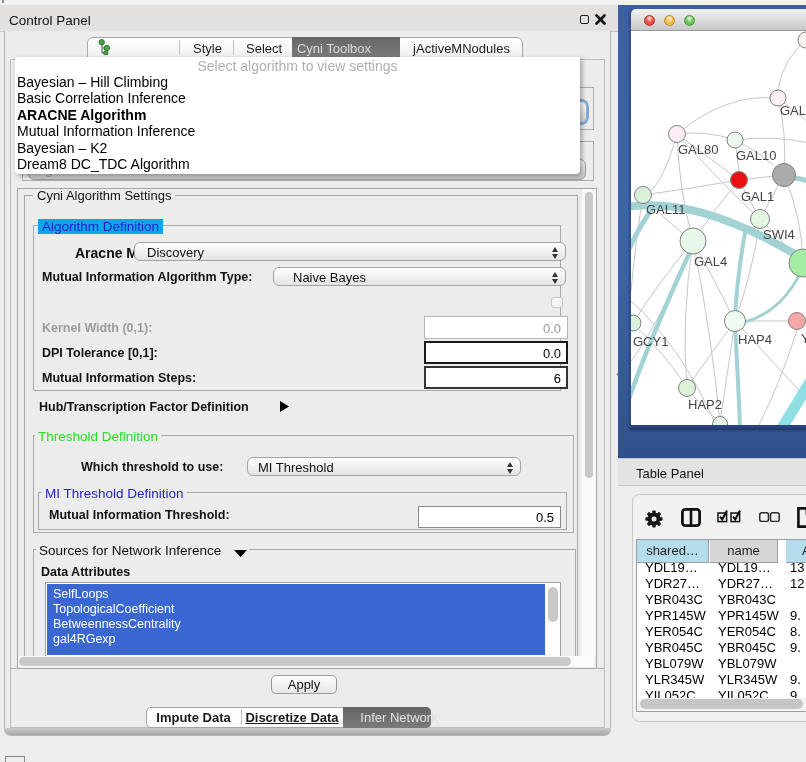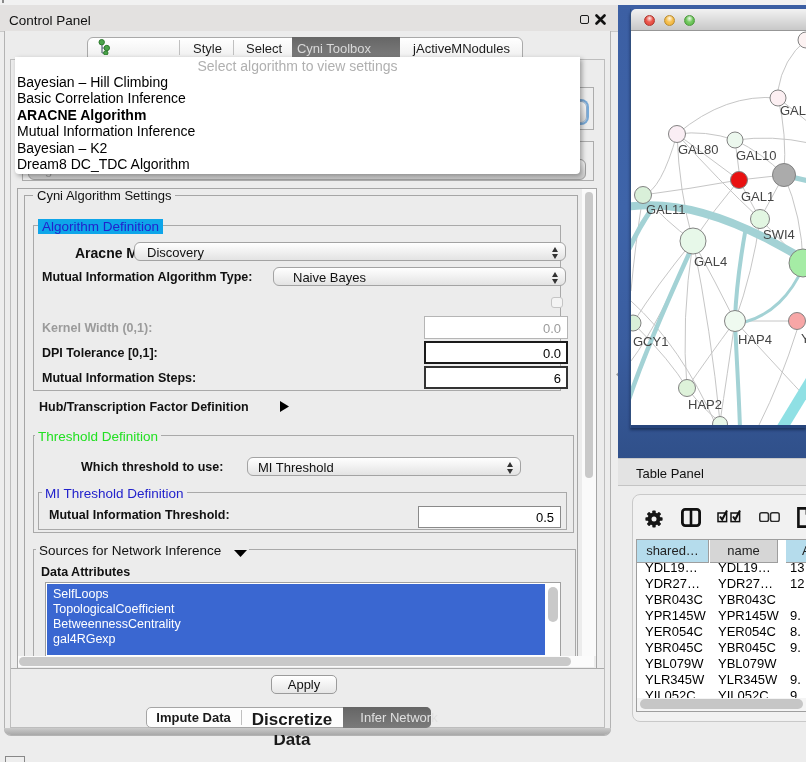--- a/index.html
+++ b/index.html
@@ -132,21 +132,21 @@
 <div class="abs" style="left:18px;top:656px;width:576px;height:11px;background:#fbfbfb;"></div>
 <div class="abs" style="left:19px;top:657px;width:552px;height:9px;background:#c9c9c9;border-radius:4.5px;"></div>
 <div class="abs" style="left:11px;top:668px;width:593px;height:1px;background:#ababab;"></div>
 
 <div class="abs" style="left:271px;top:675px;width:66px;height:19px;background:linear-gradient(#ffffff,#e6e6e6);border:1px solid #9b9b9b;border-radius:5px;text-align:center;font-size:13px;color:#111;padding-top:1px;">Apply</div>
 
 <div class="abs" style="left:146px;top:707px;width:285px;height:21px;background:#fdfdfd;border:1px solid #a5a5a5;border-radius:5px;"></div>
 <div class="abs" style="left:241px;top:710px;width:1px;height:15px;background:#c0c0c0;"></div>
 <div class="abs" style="left:343px;top:707px;width:88px;height:21px;background:linear-gradient(#656565,#7b7b7b);border-radius:0 5px 5px 0;"></div>
 <div class="abs" style="left:146px;top:710px;width:95px;text-align:center;font-size:13px;font-weight:bold;color:#1a1a1a;">Impute Data</div>
-<div class="abs" style="left:241px;top:710px;width:102px;text-align:center;font-size:17px;font-weight:bold;color:#1a1a1a;">Discretize Data</div>
+<div class="abs" style="left:241px;top:710px;width:102px;text-align:center;font-size:13px;font-weight:bold;color:#1a1a1a;text-decoration:underline;">Discretize Data</div>
 <div class="abs" style="left:343px;top:710px;width:112px;text-align:center;font-size:13px;color:#e0e0e0;">Infer Network</div>
 
 <div class="abs" style="left:4px;top:728px;width:607px;height:7px;background:linear-gradient(#cbcbcb,#a8a8a8);border-radius:0 0 7px 7px;"></div>
 
 <div class="abs" style="left:5px;top:756px;width:20px;height:10px;border:1.5px solid #888;background:#eee;"></div>
 
 <svg class="abs" style="left:616px;top:370px;" width="6" height="9">
       <polygon points="5,0 0,4.5 5,9" fill="#9a9a9a"></polygon>
     </svg>
 

